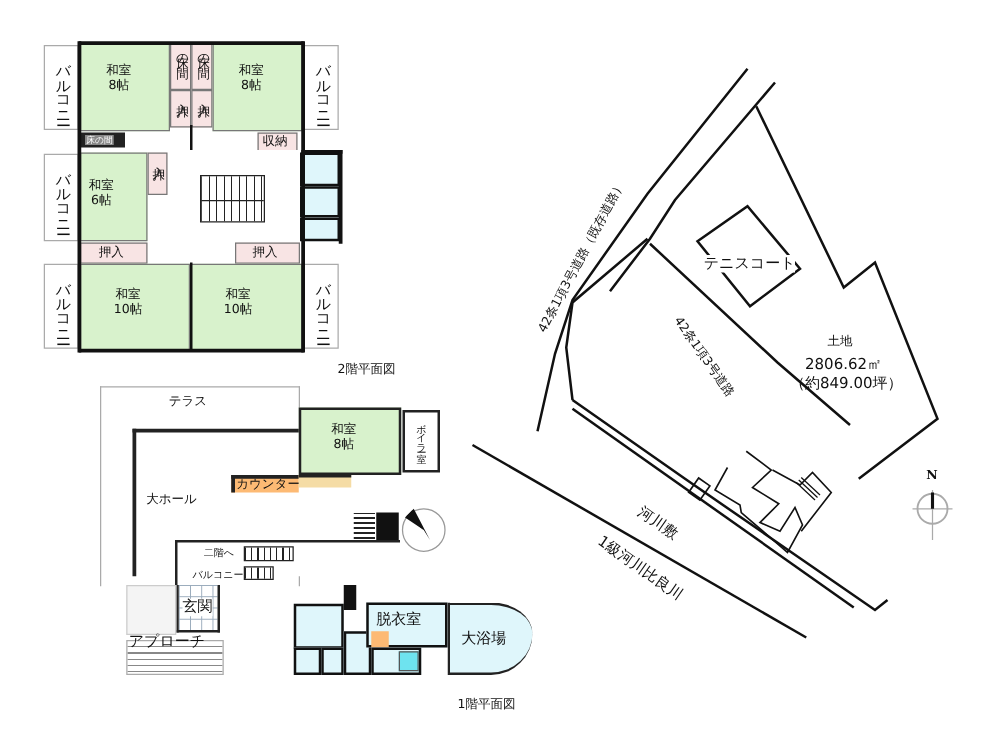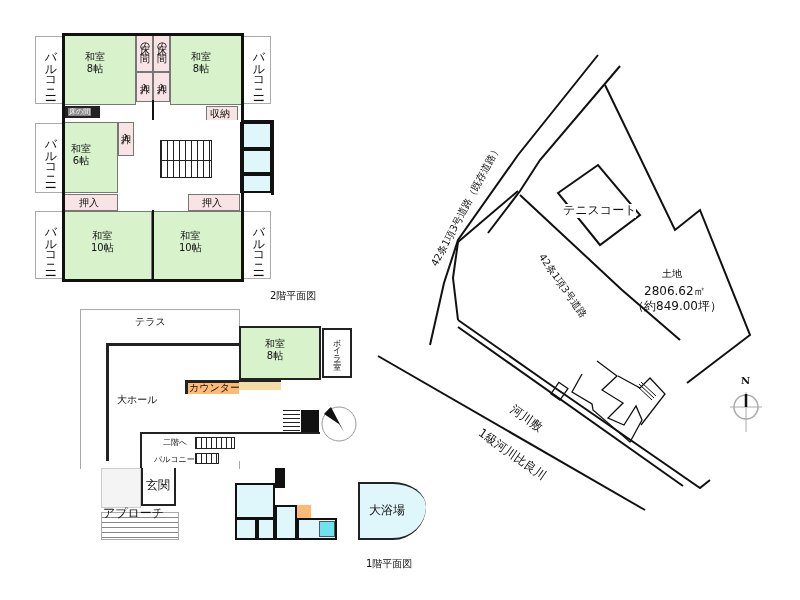--- a/index.html
+++ b/index.html
@@ -163,20 +163,23 @@
 
   <div class="room" style="left:58px;top:468px;width:40px;height:40px;background:#f4f4f4;border:1px solid #ccc;"></div>
   <div class="room" style="left:58px;top:512px;width:78px;height:28px;background:repeating-linear-gradient(#fff 0 4px,#888 4px 5px);border:1px solid #aaa;"></div>
   <div class="lbl md" style="left:60px;top:507px;">アプローチ</div>
 
   <div class="room wet" style="left:192px;top:483px;width:40px;height:36px;"></div>
   <div class="room wet" style="left:192px;top:518px;width:22px;height:22px;"></div>
   <div class="room wet" style="left:214px;top:518px;width:18px;height:22px;"></div>
   <div class="room wet" style="left:232px;top:505px;width:22px;height:35px;"></div>
   <div class="room" style="left:232px;top:468px;width:10px;height:20px;background:#111;"></div>
+  <div class="room wet" style="left:250px;top:482px;width:65px;height:36px;">
+    <div class="lbl md" style="left:6px;top:5px;">脱衣室</div>
+  </div>
   <div class="room counter" style="left:254px;top:505px;width:14px;height:13px;"></div>
   <div class="room wet" style="left:254px;top:518px;width:40px;height:22px;"></div>
   <div class="room" style="left:276px;top:521px;width:16px;height:16px;background:#6ee3ef;border:1px solid #555;"></div>
   <div class="room" style="left:315px;top:482px;width:68px;height:58px;background:#dff6fb;border:2px solid #222;border-right:none;border-radius:0 40px 40px 0 / 0 30px 40px 0;"></div>
   <div class="lbl md" style="left:326px;top:504px;">大浴場</div>
 
   <div class="lbl caption" style="left:323px;top:558px;">1階平面図</div>
 </div>
 
 <svg width="800" height="600">

